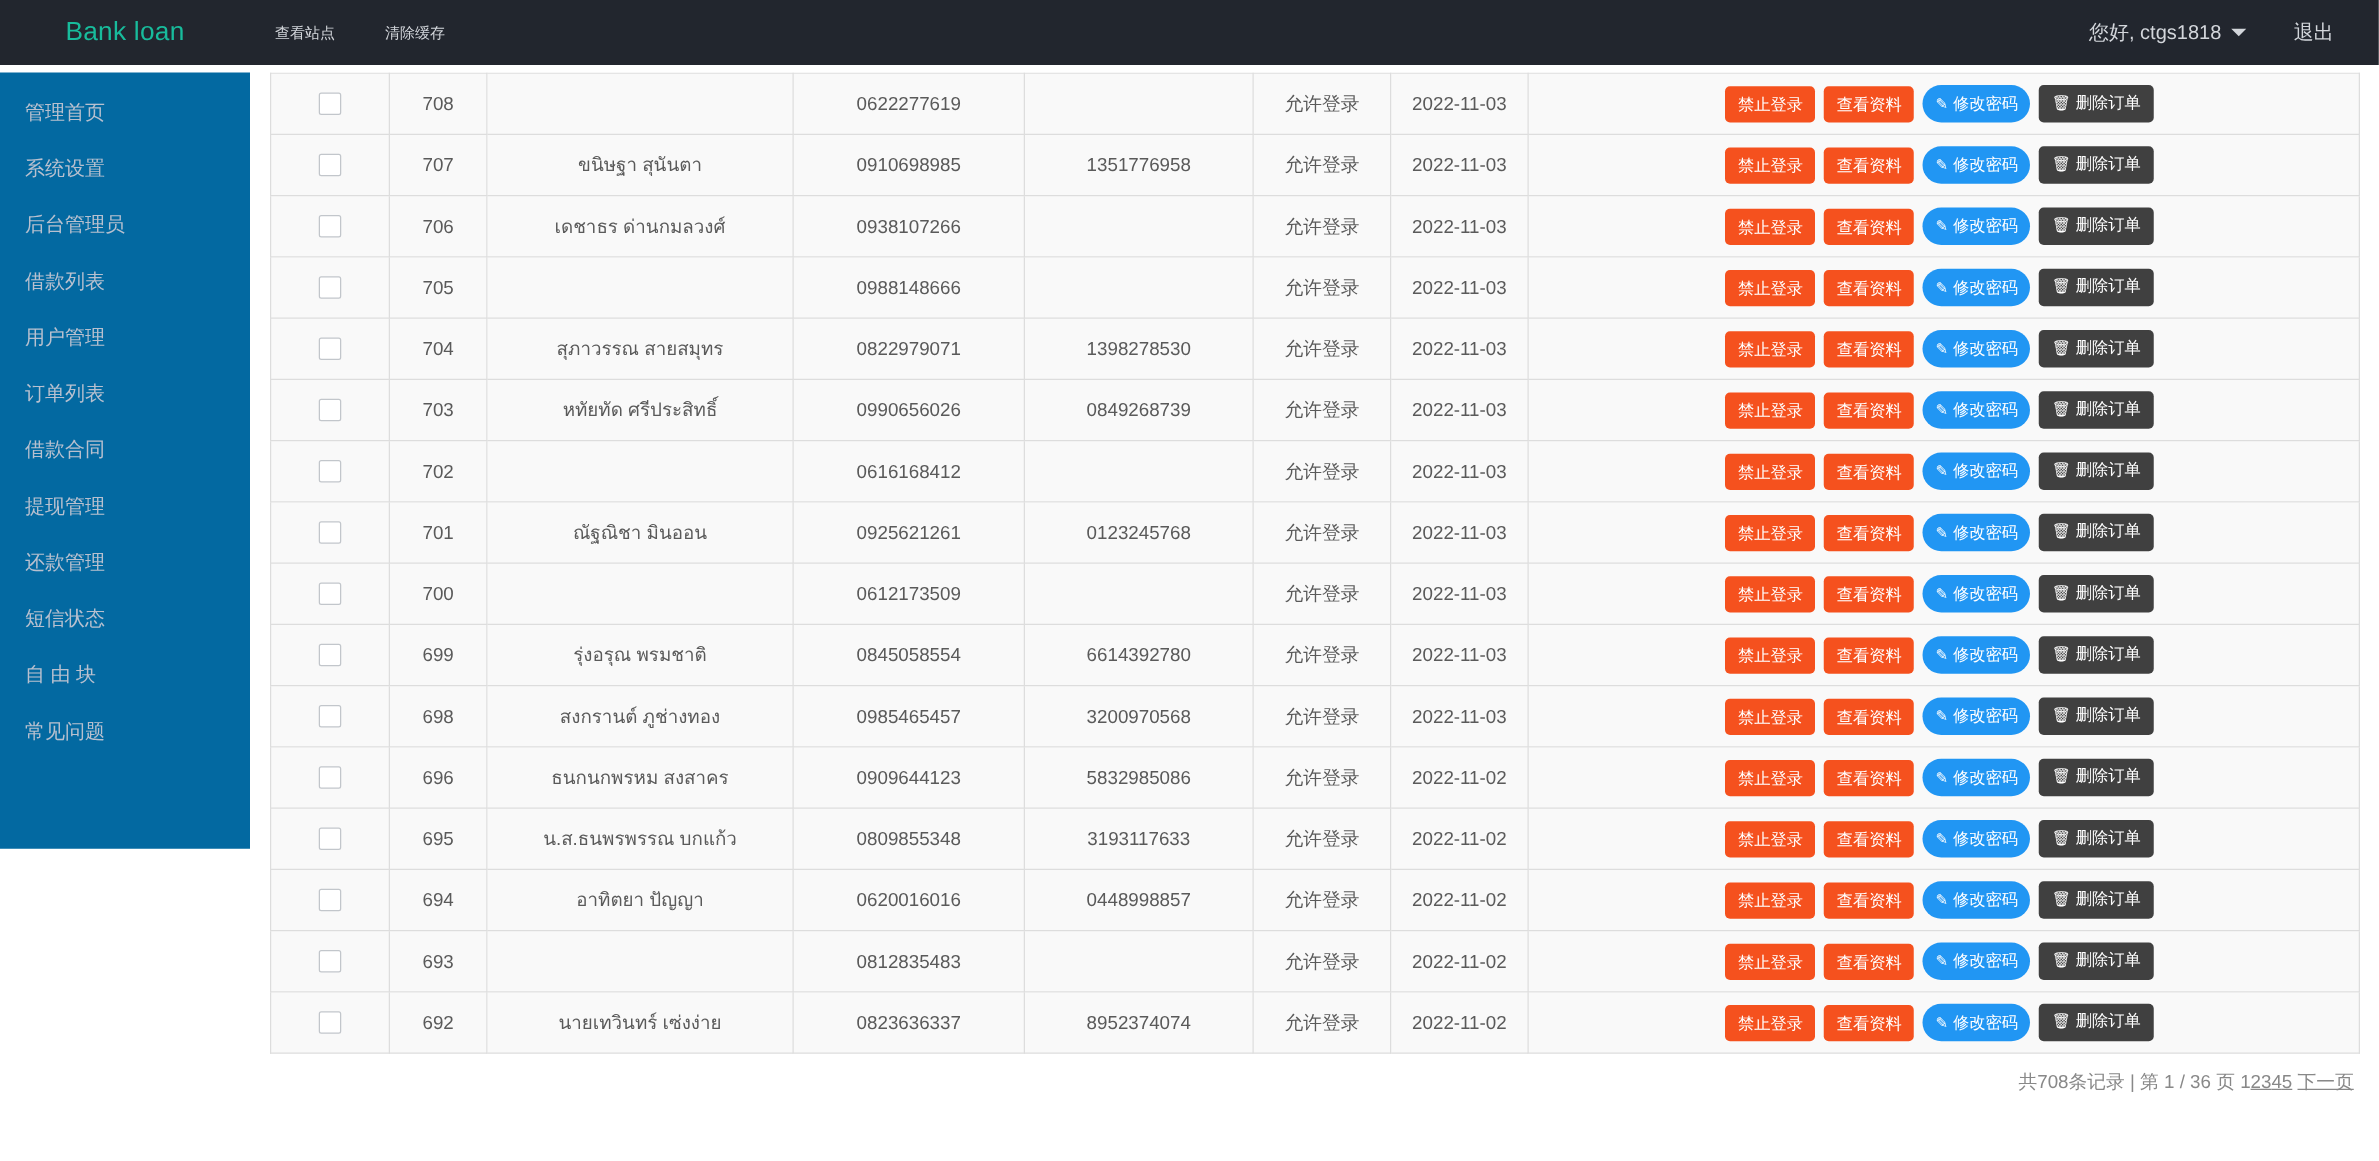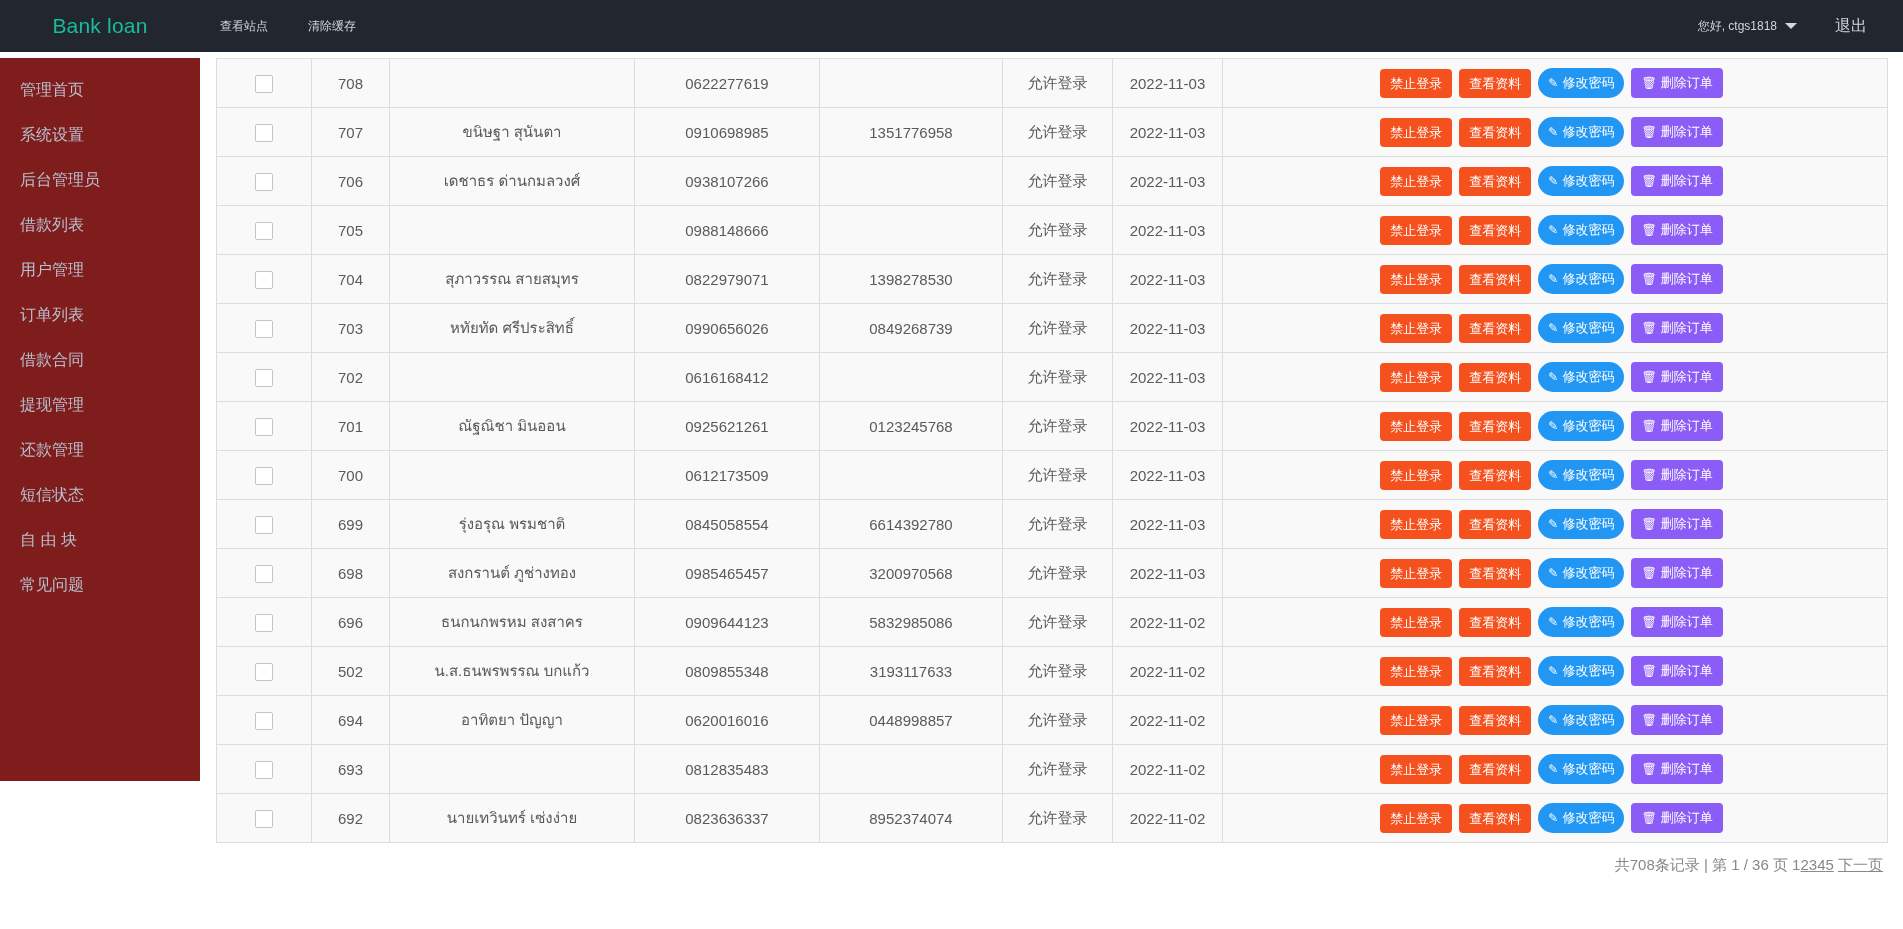--- a/index.html
+++ b/index.html
@@ -39,21 +39,21 @@
   }
   .nav-link:first-of-type { margin-left: 36px; }
   .nav-right {
     margin-left: auto;
     display: flex;
     align-items: center;
     padding-right: 36px;
   }
   .nav-user {
     color: #d3d6db;
-    font-size: 12px;
+    font-size: 16px;
     text-decoration: none;
     display: flex;
     align-items: center;
     white-space: nowrap;
   }
   .caret {
     display: inline-block;
     width: 0; height: 0;
     margin-left: 8px;
     border-left: 6px solid transparent;
@@ -66,22 +66,22 @@
     text-decoration: none;
     margin-left: 38px;
     white-space: nowrap;
   }
 
   
   #sidebar {
     position: absolute;
     top: 58px; left: 0;
     width: 200px;
-    height: 723px;
-    background: #7f1d1d;
+    height: 621px;
+    background: #0369a1;
     padding-top: 10px;
   }
   .side-item {
     display: block;
     color: #b8c0cf;
     font-size: 16px;
     text-decoration: none;
     padding: 12px 0 12px 20px;
     white-space: nowrap;
   }
@@ -150,21 +150,21 @@
     padding: 7px 10px;
     margin-right: 7px;
     cursor: pointer;
     line-height: 15px;
     white-space: nowrap;
     text-decoration: none;
     vertical-align: middle;
   }
   .btn-danger  { background: #f5511e; min-width: 64px; text-align: center; }
   .btn-primary { background: #2196f3; min-width: 80px; border-radius: 15px; }
-  .btn-success { background: #8b5cf6; min-width: 80px; }
+  .btn-success { background: #404040; min-width: 80px; font-family: Liberation Mono, monospace; }
   .ic { margin-right: 4px; font-size: 12px; }
 
   
   #pager {
     position: absolute;
     top: 798px;
     left: 16px;
     width: 1671px;
     text-align: right;
     font-size: 15px;
@@ -339,21 +339,21 @@
             <td>696</td>
             <td class="cell-name">ธนกนกพรหม สงสาคร</td>
             <td>0909644123</td>
             <td>5832985086</td>
             <td>允许登录</td>
             <td>2022-11-02</td>
             <td class="cell-act"><a href="#" class="btn btn-danger">禁止登录</a><a href="#" class="btn btn-danger">查看资料</a><a href="#" class="btn btn-primary"><span class="ic">✎</span><span>修改密码</span></a><a href="#" class="btn btn-success"><span class="ic">🗑</span><span>删除订单</span></a></td>
           </tr>
           <tr>
             <td><input type="checkbox" class="chk" style=""></td>
-            <td>502</td>
+            <td>695</td>
             <td class="cell-name">น.ส.ธนพรพรรณ บกแก้ว</td>
             <td>0809855348</td>
             <td>3193117633</td>
             <td>允许登录</td>
             <td>2022-11-02</td>
             <td class="cell-act"><a href="#" class="btn btn-danger">禁止登录</a><a href="#" class="btn btn-danger">查看资料</a><a href="#" class="btn btn-primary"><span class="ic">✎</span><span>修改密码</span></a><a href="#" class="btn btn-success"><span class="ic">🗑</span><span>删除订单</span></a></td>
           </tr>
           <tr>
             <td><input type="checkbox" class="chk" style=""></td>
             <td>694</td>

